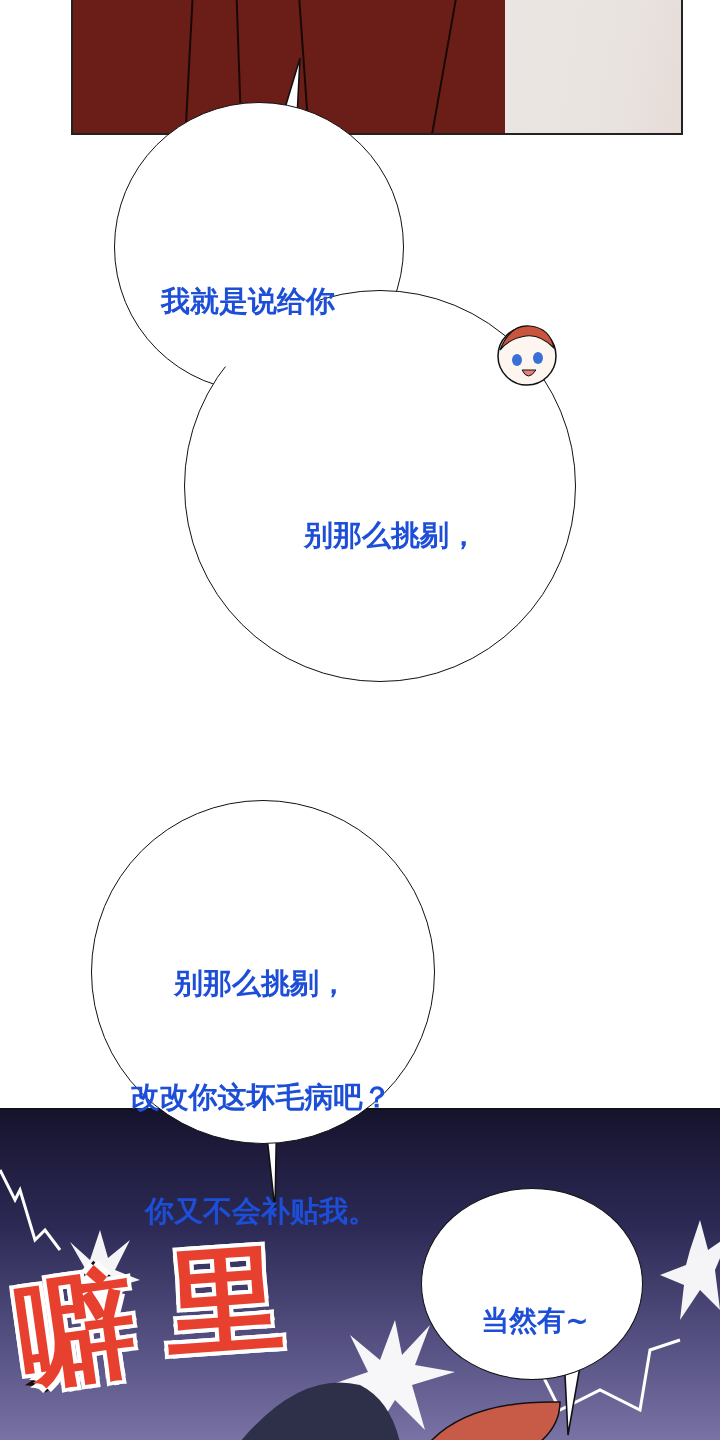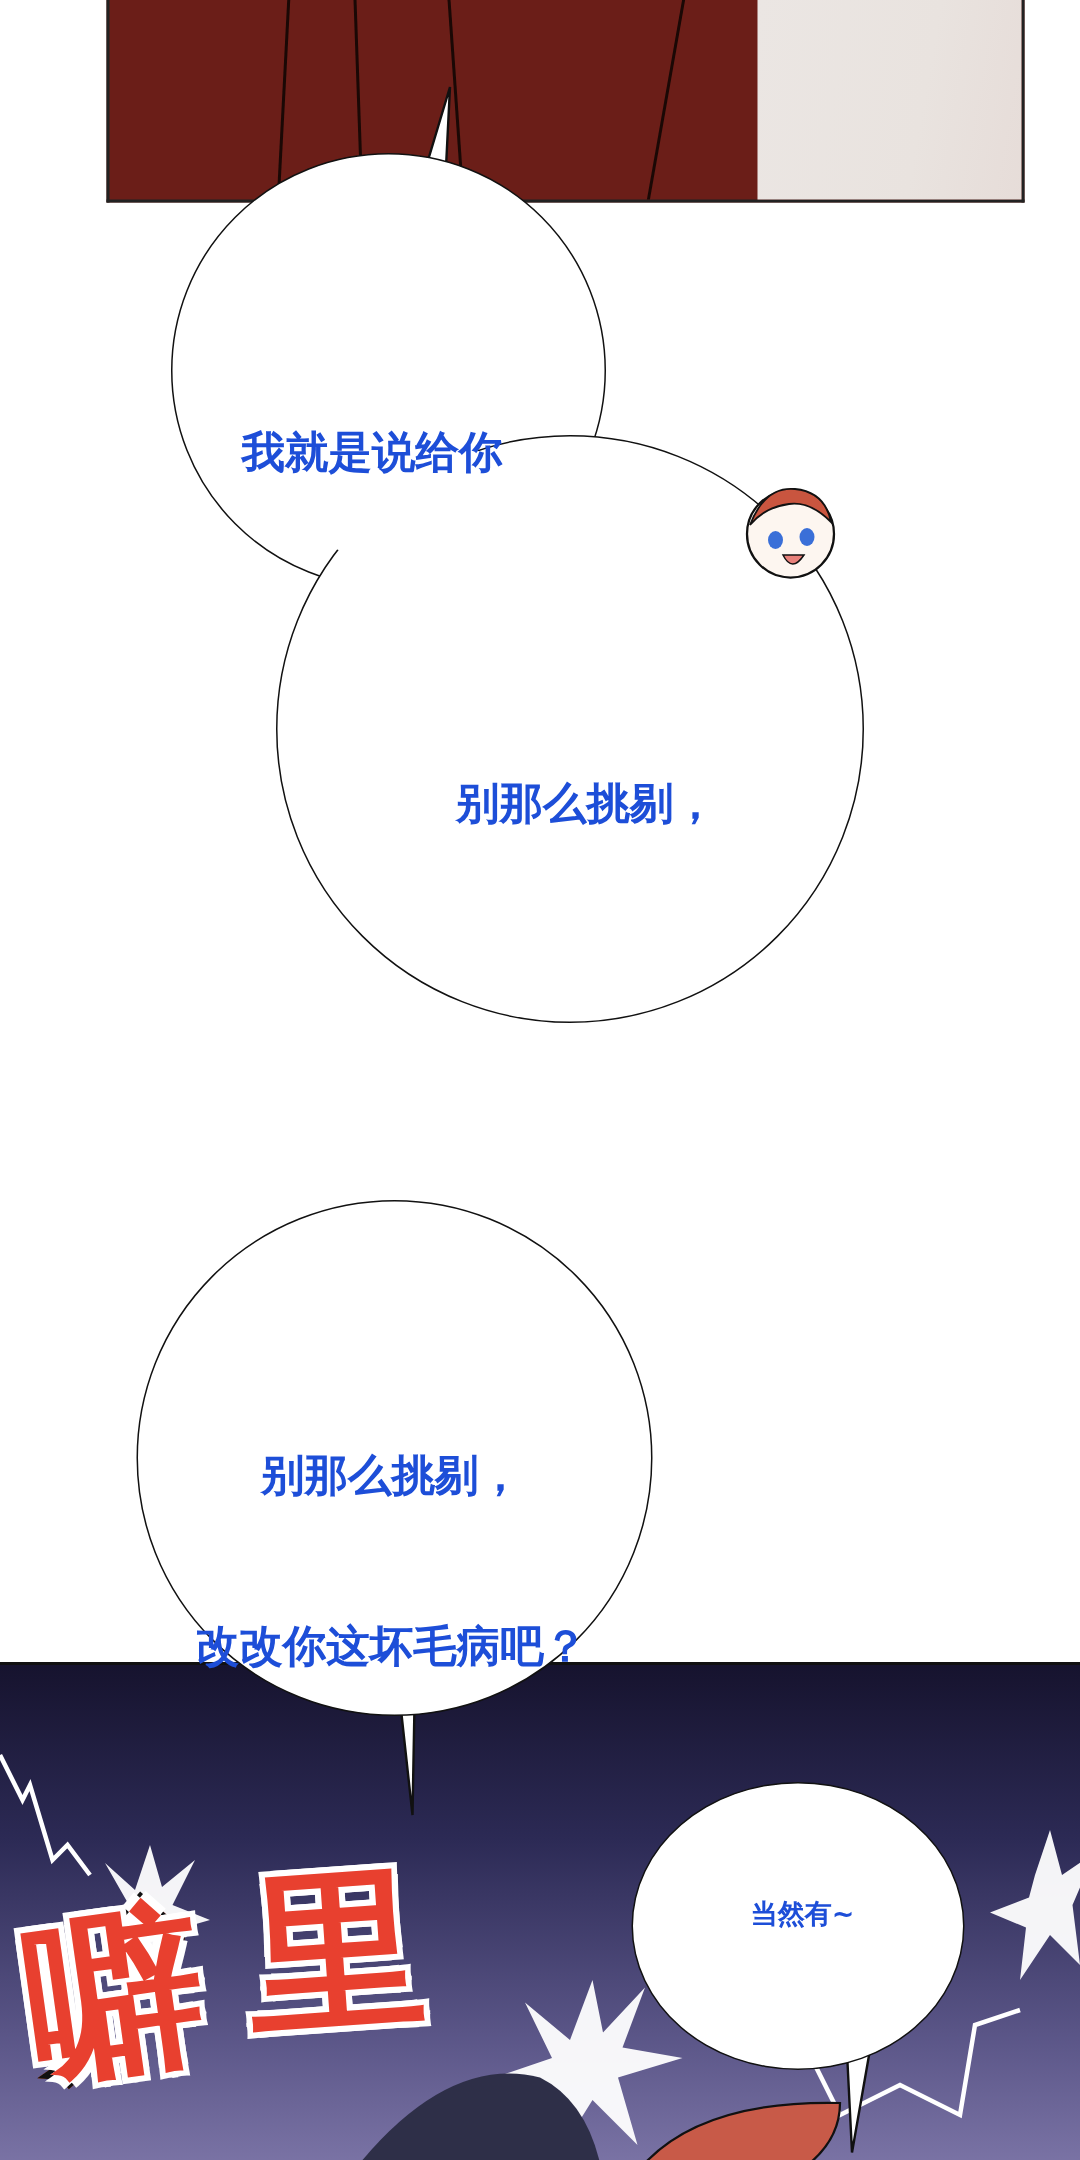--- a/index.html
+++ b/index.html
@@ -100,20 +100,21 @@
 </div>
 
 <svg class="abs" style="left:255px;top:1100px;" width="30" height="120">
   <polygon points="8,0 22,0 20,110" fill="#fff" stroke="#111" stroke-width="1.6"></polygon>
 </svg>
 
 <div class="bubble" style="left:91px;top:800px;width:344px;height:344px;"></div>
 <div class="btext" style="left:101px;top:888px;width:320px;">
   <div>别那么挑剔，</div>
   <div>改改你这坏毛病吧？</div>
+  <div>你又不会补贴我。</div>
 </div>
 
 <svg class="abs" style="left:560px;top:1355px;" width="30" height="85">
   <polygon points="4,0 22,0 8,80" fill="#fff" stroke="#111" stroke-width="1.6"></polygon>
 </svg>
 
 <div class="bubble" style="left:421px;top:1188px;width:222px;height:192px;"></div>
-<div class="btext" style="left:440px;top:1258px;width:190px;font-size:18px;">当然有~</div>
+<div class="btext" style="left:440px;top:1302px;width:190px;font-size:28px;">当然有~</div>
 
 </body></html>

